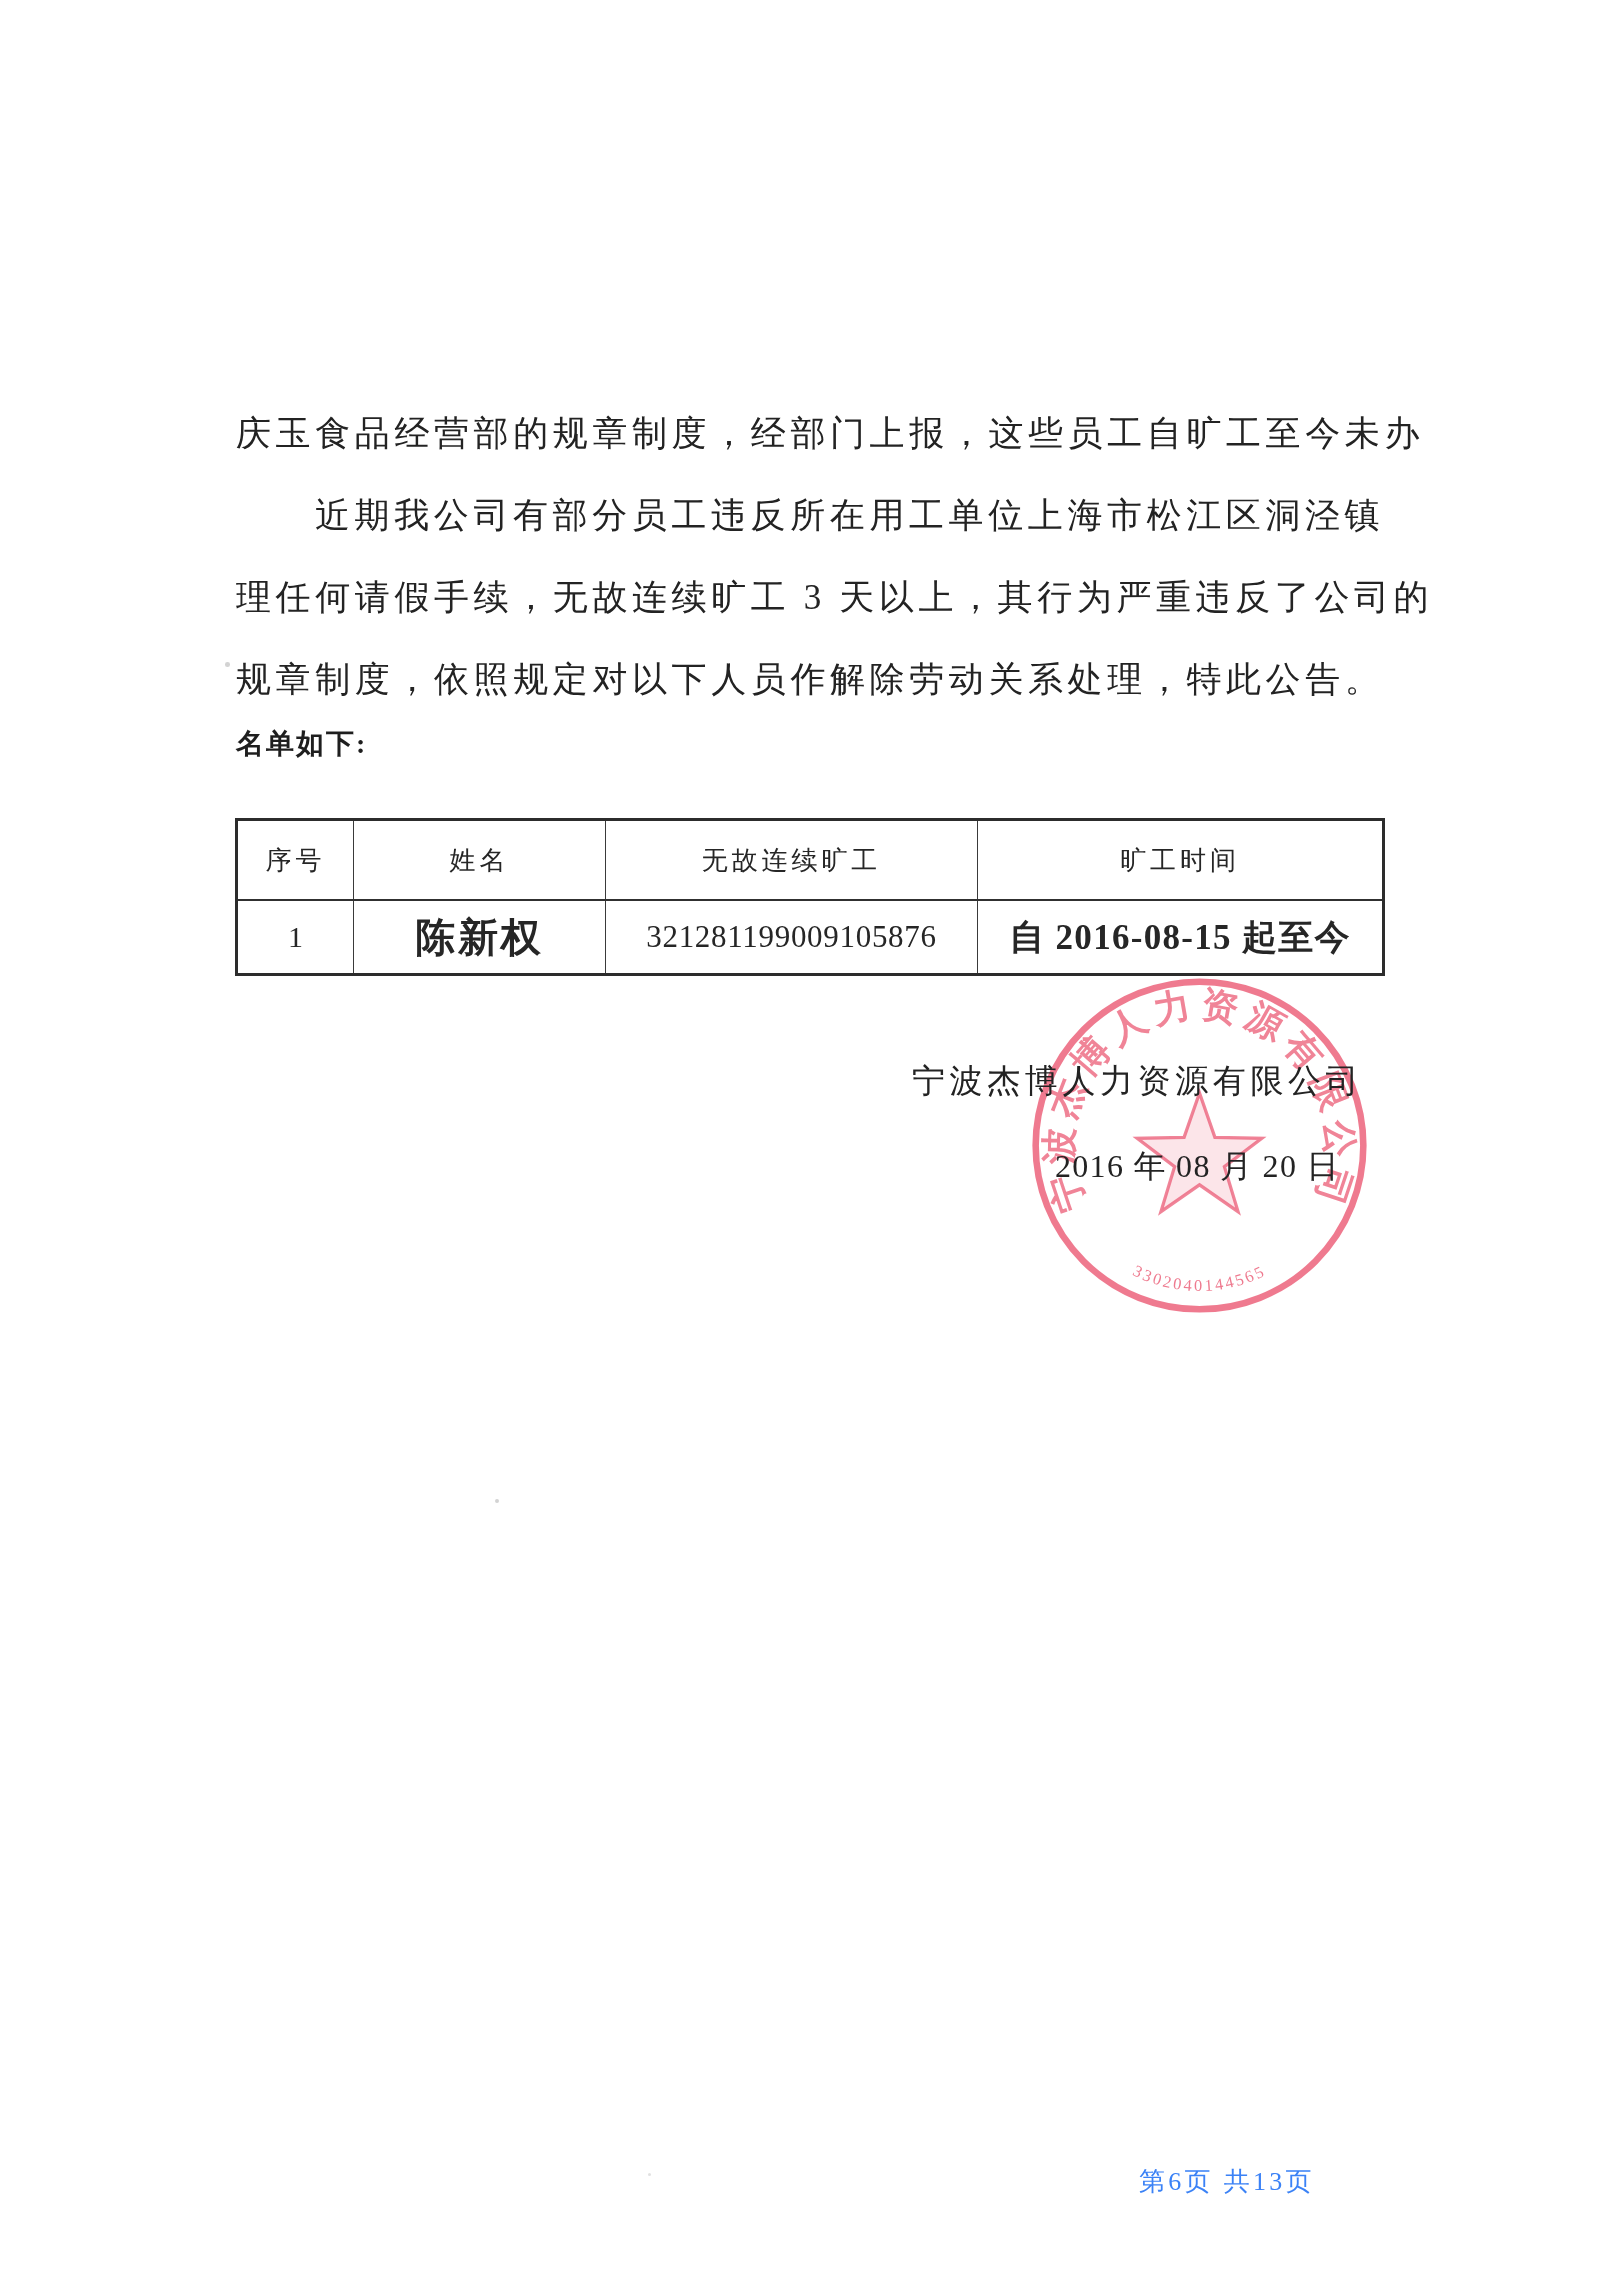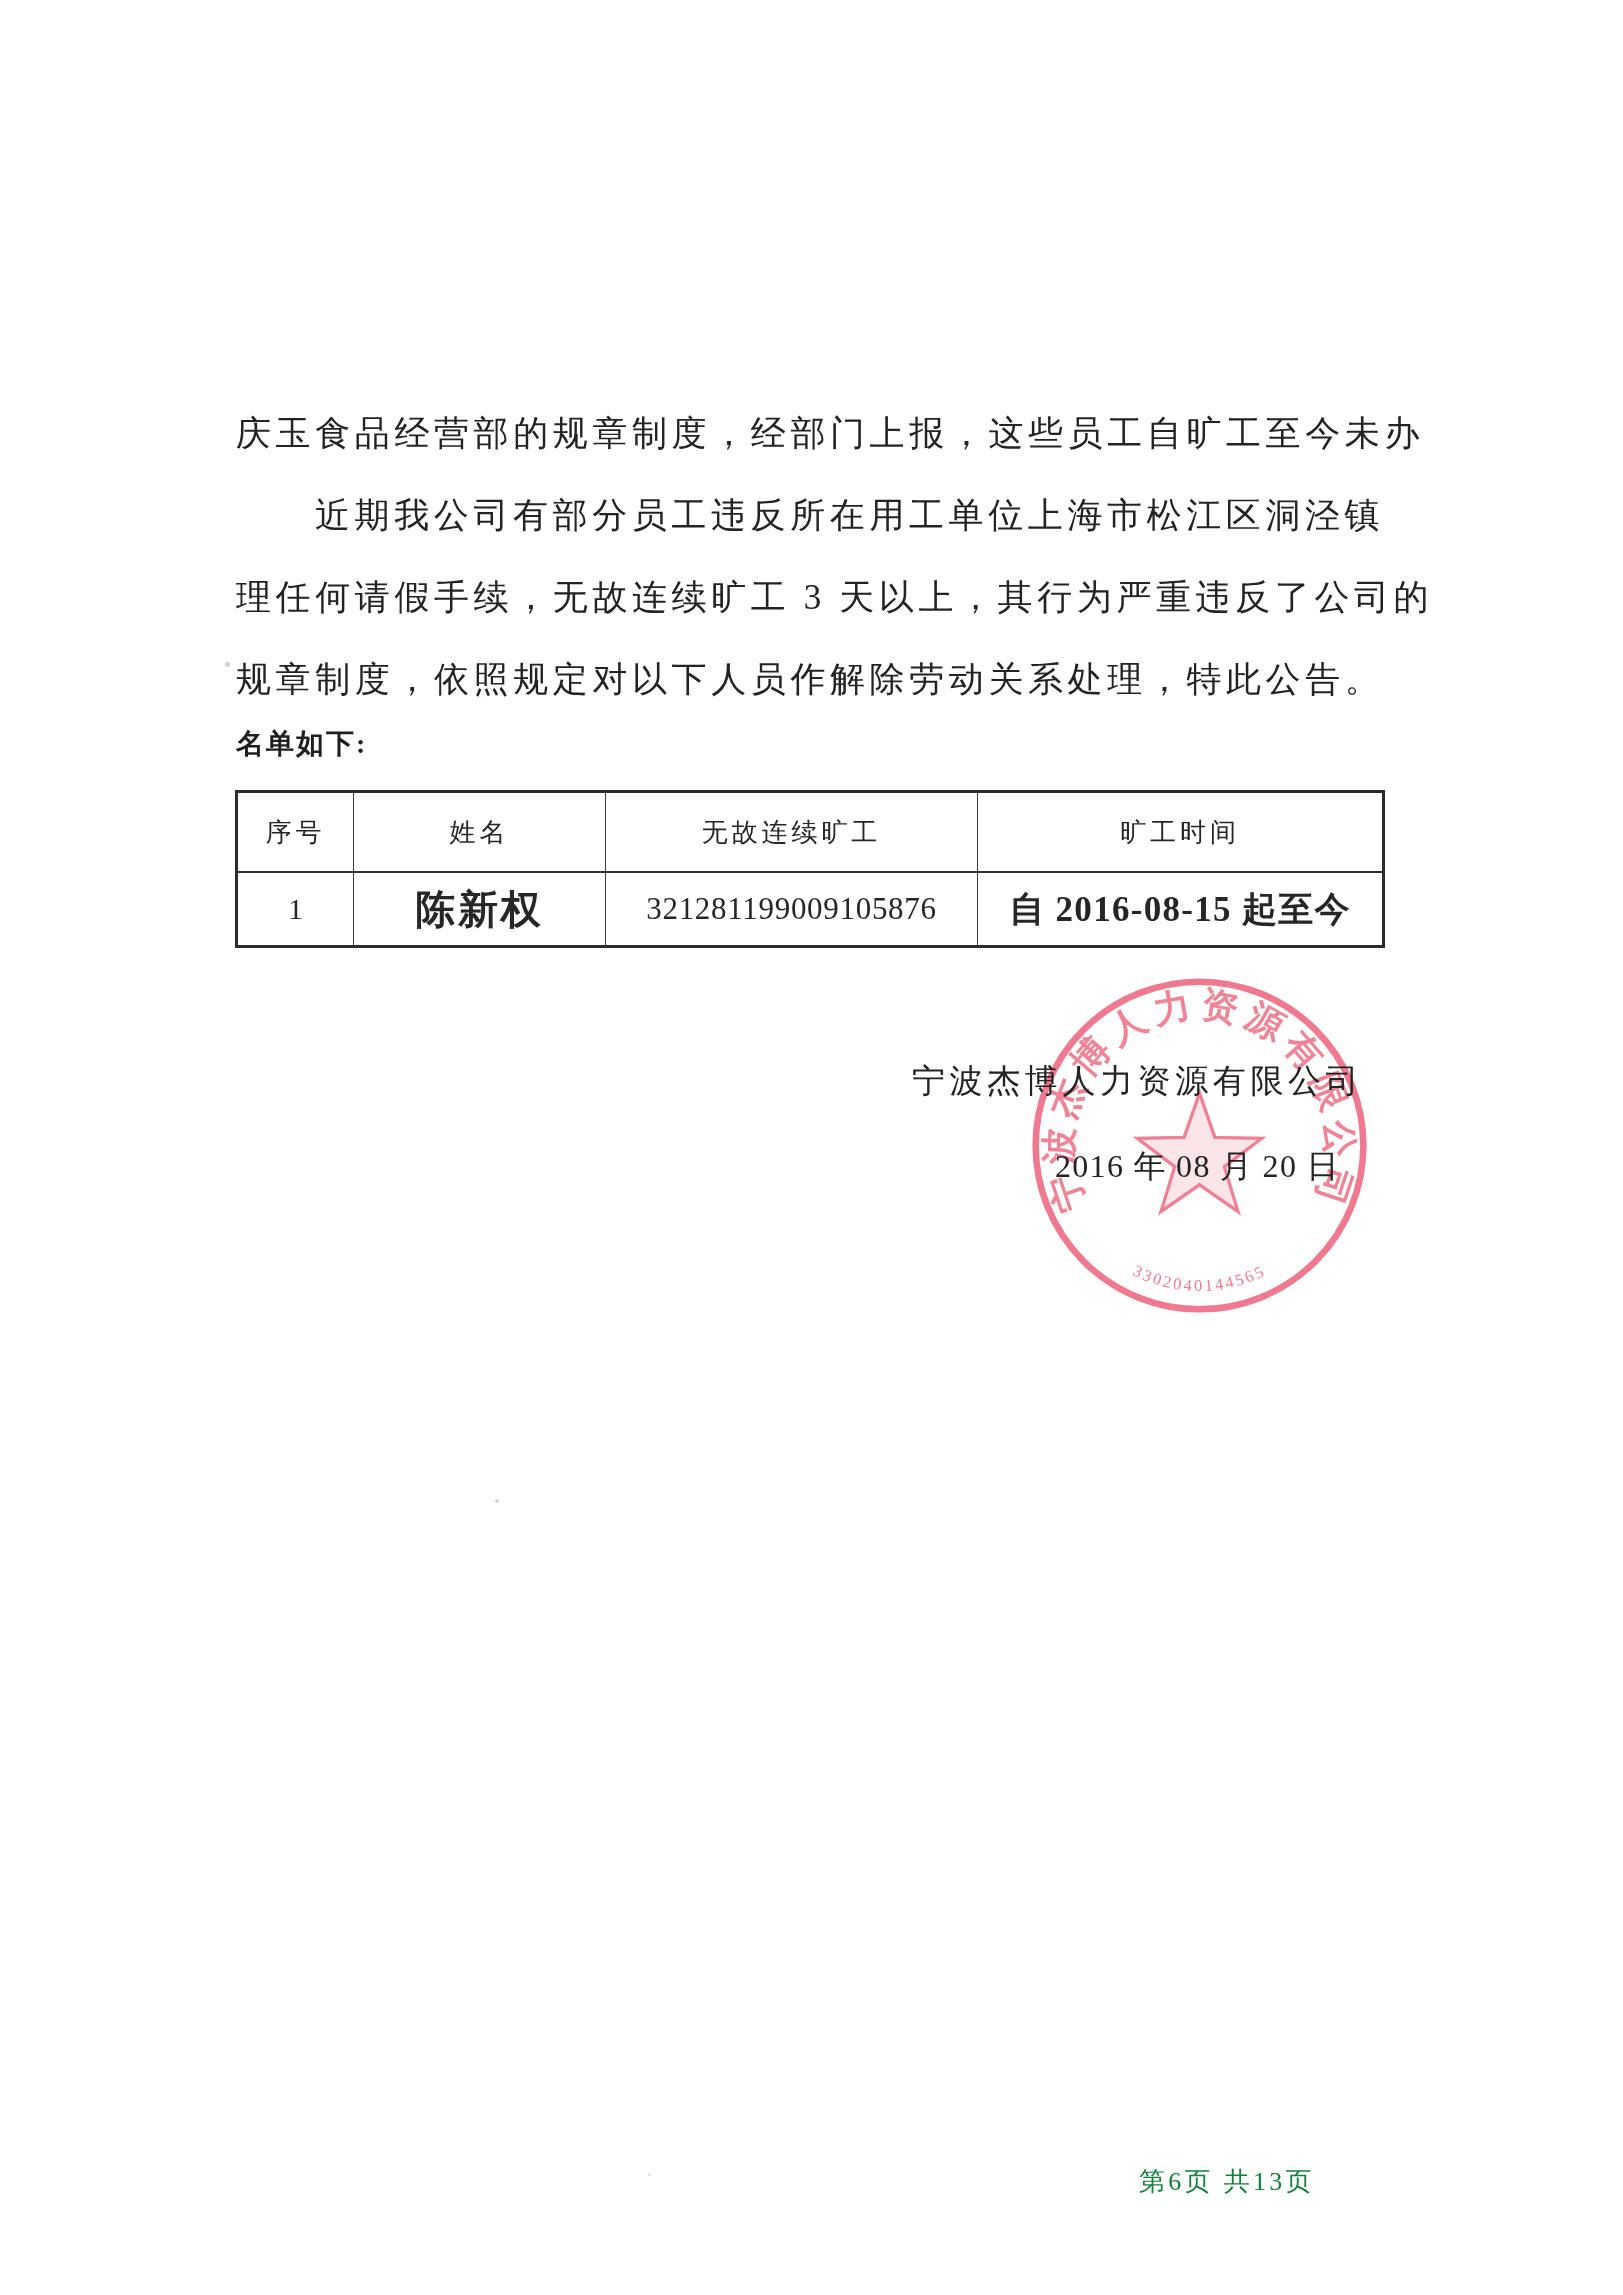--- a/index.html
+++ b/index.html
@@ -23,21 +23,21 @@
     font-size:35px;line-height:82px;letter-spacing:4.6px;
     color:#232323;
   }
   .body-line{white-space:nowrap;}
   .body-line.indent{text-indent:79px;}
   .list-label{
     position:absolute;left:236px;top:725px;
     font-size:28px;font-weight:bold;letter-spacing:2px;color:#1e1e1e;
   }
   table.announce{
-    position:absolute;left:235px;top:790px;
+    position:absolute;left:235px;top:818px;
     width:1147px;height:155px;
     border-collapse:collapse;table-layout:fixed;
     font-family:"Liberation Serif","DejaVu Serif",serif;
   }
   table.announce col.c1{width:117px;}
   table.announce col.c2{width:252px;}
   table.announce col.c3{width:372px;}
   table.announce col.c4{width:406px;}
   table.announce th,table.announce td{
     border:1.3px solid #3a3a3a;
@@ -73,21 +73,21 @@
     font-family:"Liberation Serif","DejaVu Serif",serif;
     opacity:.72;
   }
   .stamp .arc-number{
     font-size:25px;letter-spacing:4px;
     font-family:"Liberation Serif","DejaVu Serif",serif;
     opacity:.78;
   }
   .page-footer{
     position:absolute;left:1139px;top:2164px;
-    font-size:26px;letter-spacing:3.3px;color:#15803d;
+    font-size:26px;letter-spacing:3.3px;color:#3b82f6;
     white-space:nowrap;
   }
   .speck{position:absolute;border-radius:50%;background:#9d9d9d;opacity:.45;}
   .speck.s1{left:225px;top:662px;width:4.6px;height:4.6px;}
   .speck.s2{left:495px;top:1499px;width:3.9px;height:3.9px;}
   .speck.s3{left:648px;top:2173px;width:3.3px;height:3.3px;opacity:.3;}
 </style>
 </head>
 <body>
 

